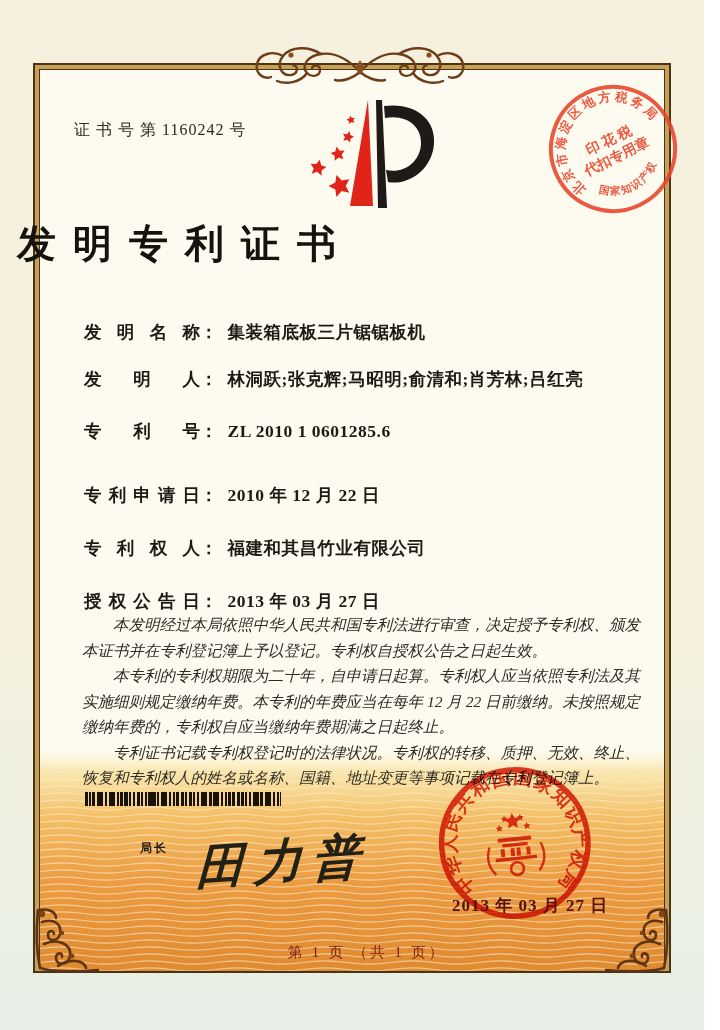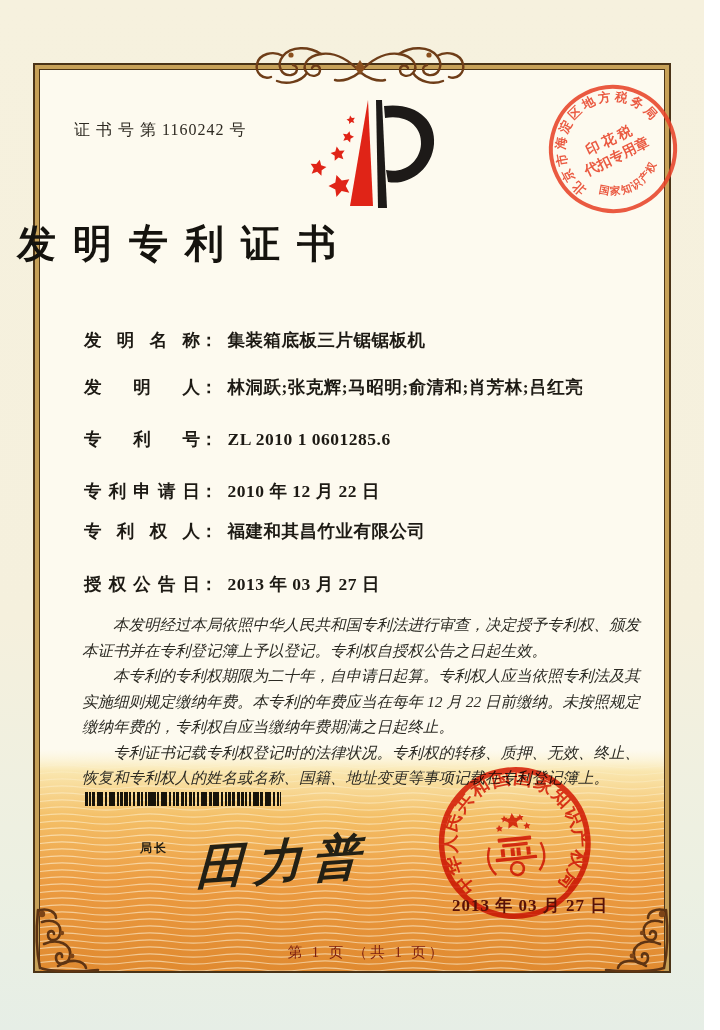--- a/index.html
+++ b/index.html
@@ -28,22 +28,22 @@
   .logo { position:absolute; left:296px; top:96px; width:148px; height:118px; z-index:5; }
   .tax-stamp { position:absolute; left:538px; top:74px; width:150px; height:150px; z-index:6; opacity:.88; }
   .title { position:absolute; left:0; right:0; top:217px; z-index:5; text-align:left;
     font-size:39px; font-weight:bold; color:#15130e; letter-spacing:17px; text-indent:17px; }
   
   .fields { position:absolute; left:84px; top:312px; width:560px; z-index:5; }
   .field-row { display:flex; align-items:baseline; font-size:17.5px; color:#1d1a14; font-weight:bold; }
   .field-label { display:inline-block; width:116px; text-align:justify; text-align-last:justify; }
   .field-colon { margin-right:10px; }
   .field-value { letter-spacing:.5px; }
-  .r1{margin-top:16px;} .r2{margin-top:23px;} .r3{margin-top:28px;}
-  .r4{margin-top:28px;} .r5{margin-top:16px;align-items:center;} .r6{margin-top:29px;}
+  .r1{margin-top:8px;} .r2{margin-top:23px;} .r3{margin-top:28px;}
+  .r4{margin-top:40px;} .r5{margin-top:29px;align-items:center;} .r6{margin-top:29px;}
   
   .body-text { position:absolute; left:82px; top:612px; width:566px; z-index:5;
     font-size:15.5px; line-height:25.5px; color:#2c2b24; }
   .body-text p { text-indent:2em; font-style:italic; }
   
   .barcode { position:absolute; left:85px; top:792px; width:196px; height:14px; z-index:6;
     background-image:
       repeating-linear-gradient(90deg,#17130a 0 2px,transparent 2px 4px),
       repeating-linear-gradient(90deg,#17130a 0 1px,transparent 1px 7px),
       repeating-linear-gradient(90deg,#17130a 0 3px,transparent 3px 13px);

